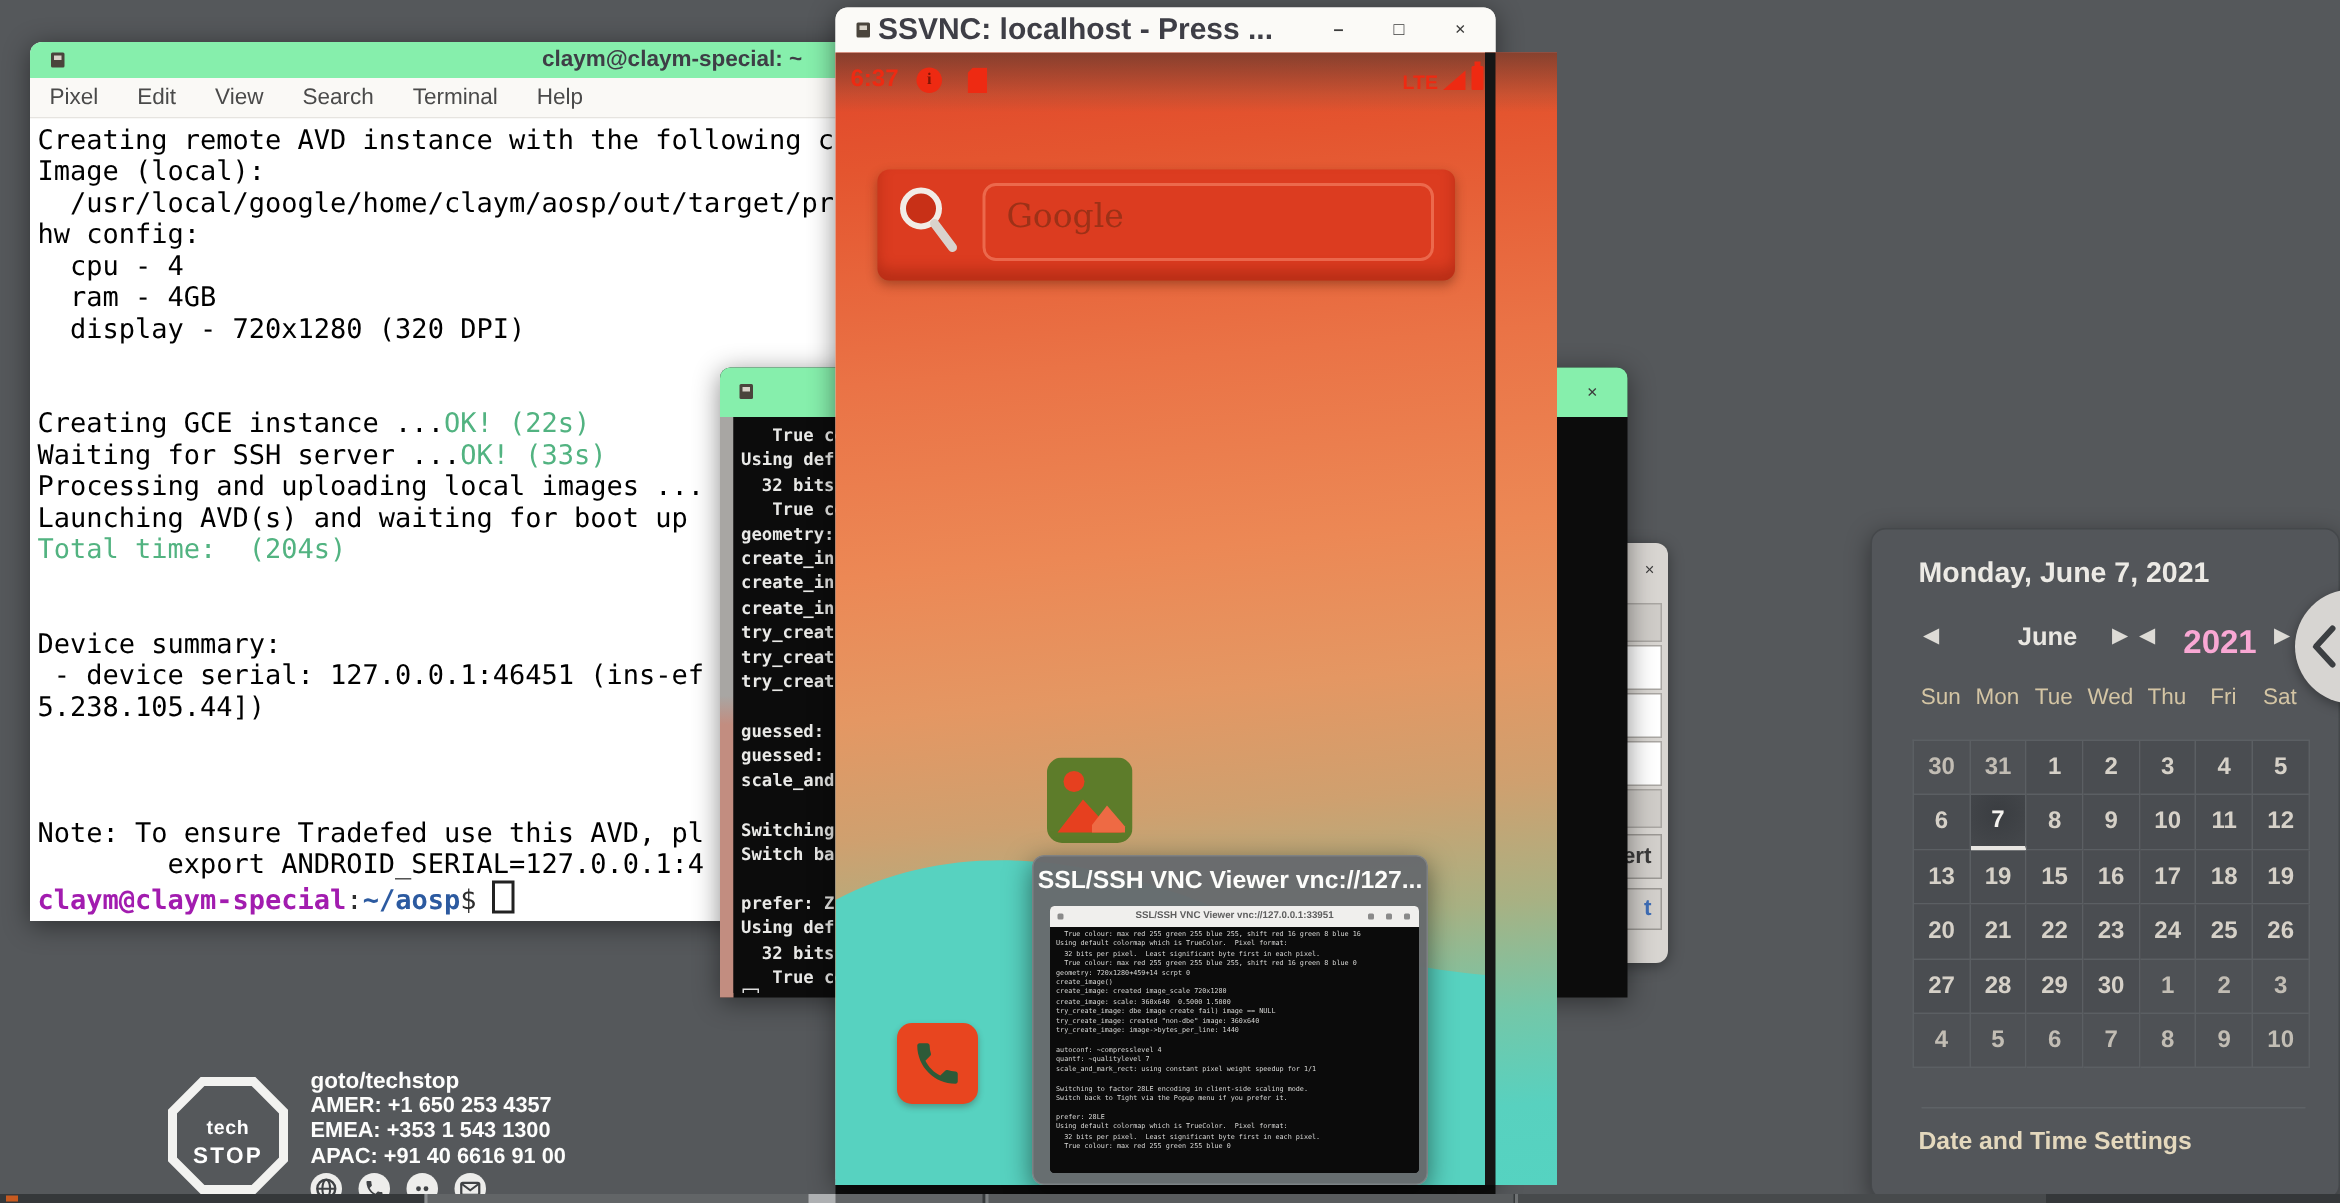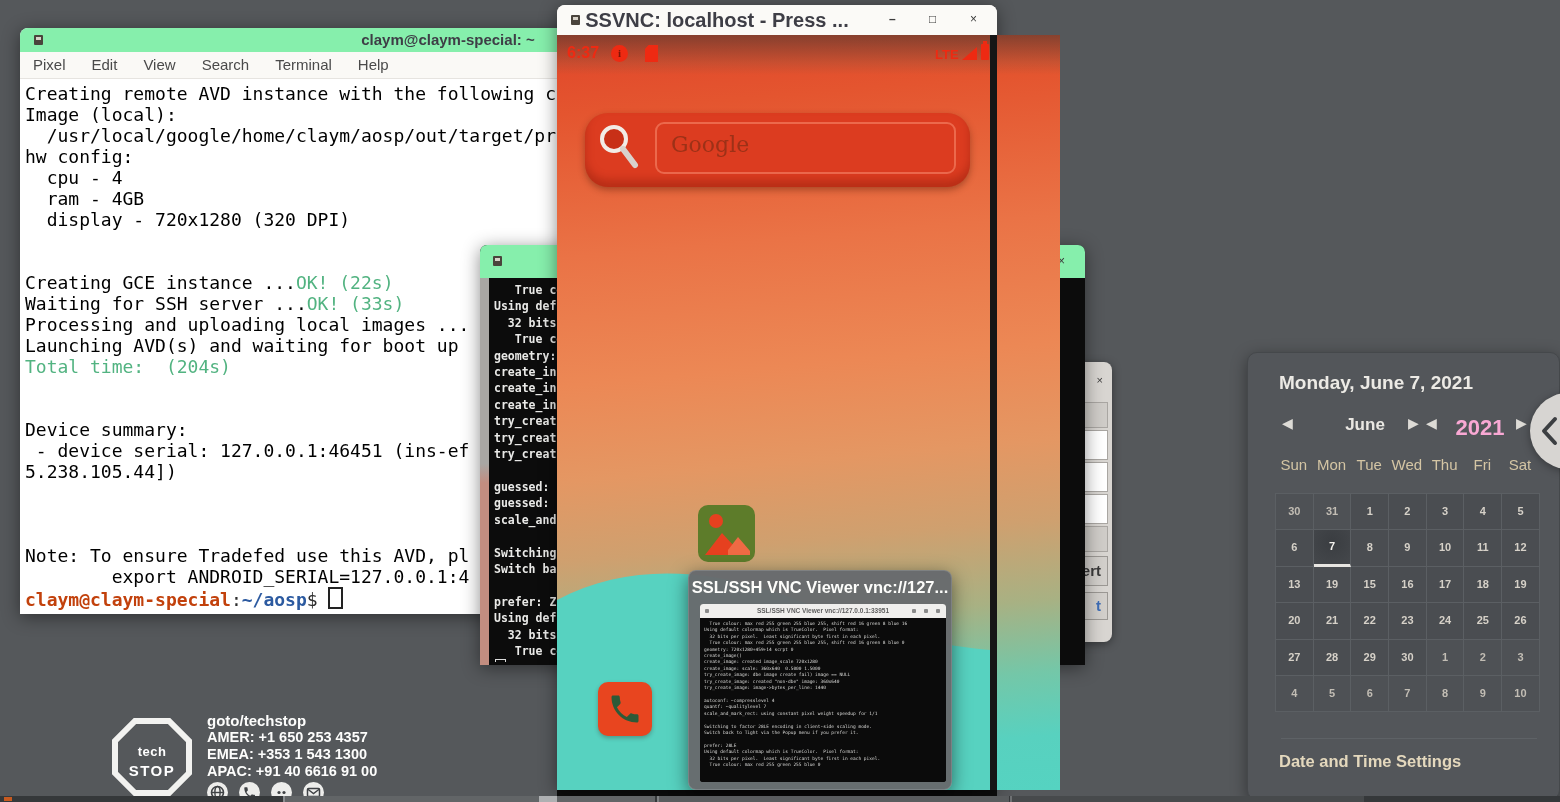--- a/index.html
+++ b/index.html
@@ -17,21 +17,21 @@
   #term-main{left:20px;top:28px;width:856px;height:586px;background:#fff;border-radius:8px 8px 0 0;}
   #term-main .titlebar{height:24px;}
   #term-main .wtitle{line-height:24px;font-size:15px;}
   #menu-bar{position:absolute;left:0;right:0;top:24px;height:26px;background:#faf9f6;border-bottom:1px solid #e6e4e0;}
   .menu-item{display:inline-block;padding:0 13px;line-height:26px;font-size:15px;color:#4a4a4a;}
   #term-main-content{position:absolute;left:0;right:0;top:51px;bottom:0;background:#fff;
      font-family:"DejaVu Sans Mono","Liberation Mono",monospace;font-size:18px;line-height:21px;
      padding:4px 0 0 5px;white-space:pre;overflow:hidden;}
   .tline{height:21px;}
   .seg-b{color:#000000;} .seg-g{color:#52b381;} .seg-d{color:#2d2d2d;}
-  .seg-pg{color:#c2410c;font-weight:bold;} .seg-pb{color:#2c5aa0;font-weight:bold;}
+  .seg-pg{color:#a21caf;font-weight:bold;} .seg-pb{color:#2c5aa0;font-weight:bold;}
   .tcursor{display:inline-block;width:11px;height:18px;border:2px solid #222;vertical-align:-3px;}
 
   
   #term-vnc{left:480px;top:245px;width:605px;height:420px;background:#0c0c0c;border-radius:7px 7px 0 0;}
   #term-vnc .titlebar{height:33px;border-radius:7px 7px 0 0;}
   #vnc-leftstrip{position:absolute;left:0;top:33px;bottom:0;width:9px;
      background:linear-gradient(180deg,#a8a6a3 0%,#a8a6a3 48%,#c28d80 53%,#c28d80 100%);}
   #vnc-content{position:absolute;left:9px;right:3px;top:33px;bottom:3px;background:#0c0c0c;overflow:hidden;
      font-family:"DejaVu Sans Mono","Liberation Mono",monospace;font-size:11.5px;font-weight:bold;
      line-height:16.4px;color:#e9e9e7;}
@@ -45,36 +45,36 @@
   .drow{position:absolute;left:4px;right:4px;border:1px solid #a9a6a2;background:#fff;}
   .drow.gray{background:#cfccc8;}
   .dbtn{position:absolute;left:4px;right:4px;border:1px solid #9b9894;background:#d2cfcb;
      font-size:15px;font-weight:bold;color:#3a3a3a;text-align:right;padding-right:6px;}
 
   
   #ssvnc{left:557px;top:5px;width:440px;height:785px;background:#fbfaf7;border-radius:8px 8px 0 0;}
   #ssvnc .titlebar{height:30px;background:#fbfaf7;}
   #ssvnc .wtitle{line-height:30px;font-size:20px;}
   #phone-screen{position:absolute;left:0;top:30px;width:481px;height:755px;overflow:hidden;
-     background:linear-gradient(175deg,#e0452a 0%,#e4552f 10%,#ea7346 28%,#ec8855 44%,#e49763 56%,#cfa06f 66%,#a8b183 76%,#74c7a8 85%,#58d1bf 93%,#55d3c1 100%);padding-left:22px;}
+     background:linear-gradient(175deg,#e0452a 0%,#e4552f 10%,#ea7346 28%,#ec8855 44%,#e49763 56%,#cfa06f 66%,#a8b183 76%,#74c7a8 85%,#58d1bf 93%,#55d3c1 100%);}
   #phone-scrollbar{position:absolute;right:0;top:30px;width:7px;height:755px;background:#161616;}
   #statusbar{position:absolute;left:0;right:0;top:0;height:40px;
      background:linear-gradient(180deg,rgba(78,58,48,.62),rgba(110,80,60,.22) 70%,rgba(0,0,0,0));color:#ee2a12;}
   #statusbar .time{position:absolute;left:10px;top:9px;font-weight:bold;font-size:16px;}
   .st-circle{position:absolute;left:54px;top:10px;width:17px;height:17px;border-radius:50%;background:#ee2a12;
      color:#7e1506;font-size:11px;font-weight:bold;text-align:center;line-height:17px;font-family:"Liberation Serif",serif;}
   .st-sd{position:absolute;left:88px;top:10px;width:13px;height:17px;background:#ee2a12;
      clip-path:polygon(28% 0,100% 0,100% 100%,0 100%,0 22%);}
   .st-lte{position:absolute;left:378px;top:12px;font-weight:bold;font-size:13px;}
   .st-signal{position:absolute;left:405px;top:12px;width:0;height:0;
      border-left:15px solid transparent;border-bottom:13px solid #ee2a12;}
   .st-batt{position:absolute;left:424px;top:9px;width:8px;height:16px;background:#ee2a12;border-radius:1px;}
   .st-batt:before{content:"";position:absolute;left:2px;top:-3px;width:4px;height:3px;background:#ee2a12;}
 
-  #google-widget{position:absolute;left:28px;top:78px;width:385px;height:74px;background:#dc3c20;border-radius:23px;
+  #google-widget{position:absolute;left:28px;top:78px;width:385px;height:74px;background:#dc3c20;border-radius:8px;
      box-shadow:inset 0 -7px 9px rgba(120,20,5,.35),0 3px 7px rgba(90,30,10,.45);text-align:center;}
   #google-input{position:absolute;left:70px;right:14px;top:9px;bottom:13px;border:2px solid rgba(255,160,130,.45);
      border-radius:9px;}
   #google-logo{position:absolute;left:14px;top:8px;font-family:"DejaVu Serif","Liberation Serif",serif;
      font-size:22px;color:rgba(150,48,22,.9);}
   #teal-arc{position:absolute;left:0;top:515px;width:433px;height:240px;}
 
   .app-icon{position:absolute;border-radius:10px;}
   #gallery-icon{left:141px;top:470px;width:57px;height:57px;}
   #dialer-icon{left:41px;top:647px;width:54px;height:54px;background:#e8451f;border-radius:10px;
@@ -97,21 +97,21 @@
      border-radius:10px;box-shadow:0 4px 16px rgba(0,0,0,.4);}
   #cal-title{position:absolute;left:31px;top:19px;font-size:19px;font-weight:bold;color:#eceae5;}
   .cal-arrow{position:absolute;top:62px;font-size:14px;color:#dddbd6;}
   #cal-month{position:absolute;left:62px;top:62px;width:110px;text-align:center;font-size:17px;font-weight:bold;color:#e9e7e2;}
   #cal-year{position:absolute;left:188px;top:62px;width:88px;text-align:center;font-size:22px;font-weight:bold;color:#f9a8d4;}
   #cal-weekdays{position:absolute;left:27px;top:103px;width:264px;display:flex;}
   .cal-wd{width:37.7px;text-align:center;font-size:15px;color:#d4c5a4;}
   #cal-grid{position:absolute;left:27px;top:140px;width:264px;display:flex;flex-wrap:wrap;
      border-top:1px solid #5b5f63;border-left:1px solid #5b5f63;}
   .cal-cell{width:36.7px;height:35.4px;border-right:1px solid #5b5f63;border-bottom:1px solid #5b5f63;
-     background:#4a4d51;color:#d6d1c8;font-size:11px;font-weight:bold;text-align:center;line-height:35px;}
+     background:#4a4d51;color:#d6d1c8;font-size:16px;font-weight:bold;text-align:center;line-height:35px;}
   .cal-cell.muted{color:#c2bdb4;background:#4e5155;}
   .cal-cell.sel{background:radial-gradient(circle at 50% 35%,#3a3d41,#45484c);color:#f5f3ef;
      border-bottom:3px solid #e8e6e2;line-height:33px;height:33.4px;}
   #cal-divider{position:absolute;left:33px;right:22px;top:385px;height:1px;background:#5e6266;}
   #cal-footer{position:absolute;left:31px;top:399px;font-size:16.5px;font-weight:bold;color:#e4d8bd;}
 
   
   #handle{left:1530px;top:393px;width:76px;height:76px;border-radius:50%;background:#d7d5d2;
      box-shadow:0 2px 8px rgba(0,0,0,.35);}
 

